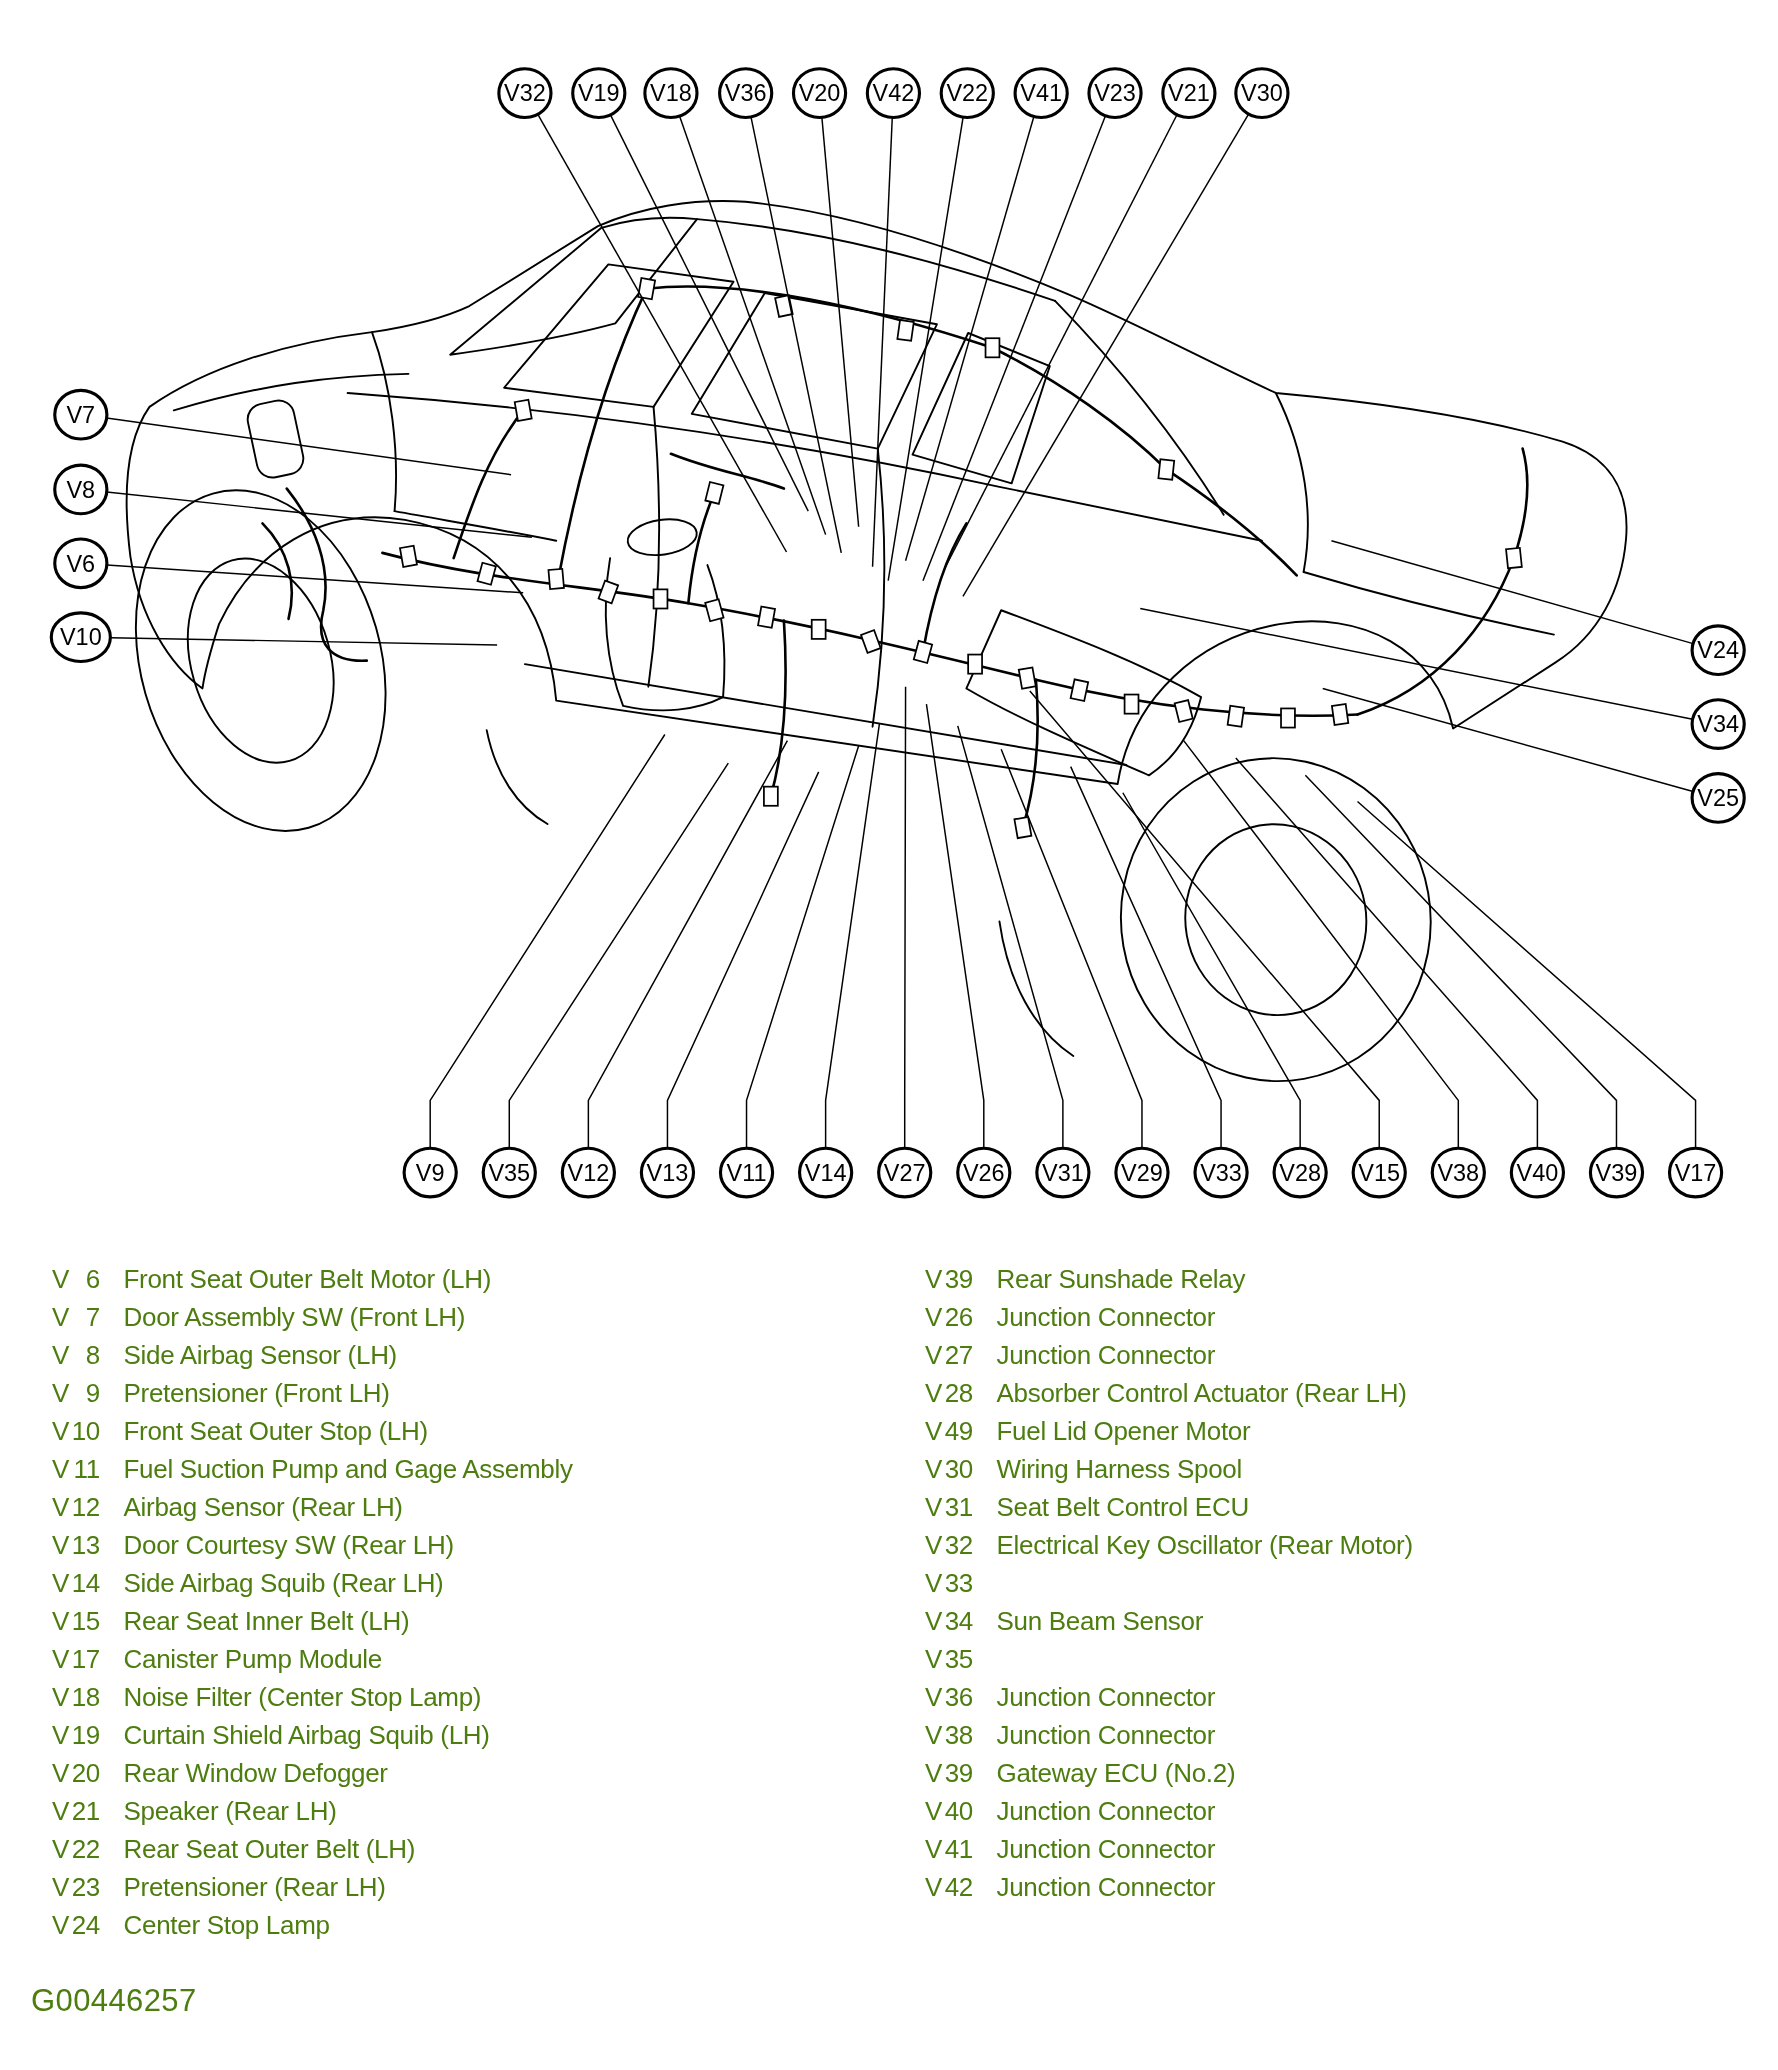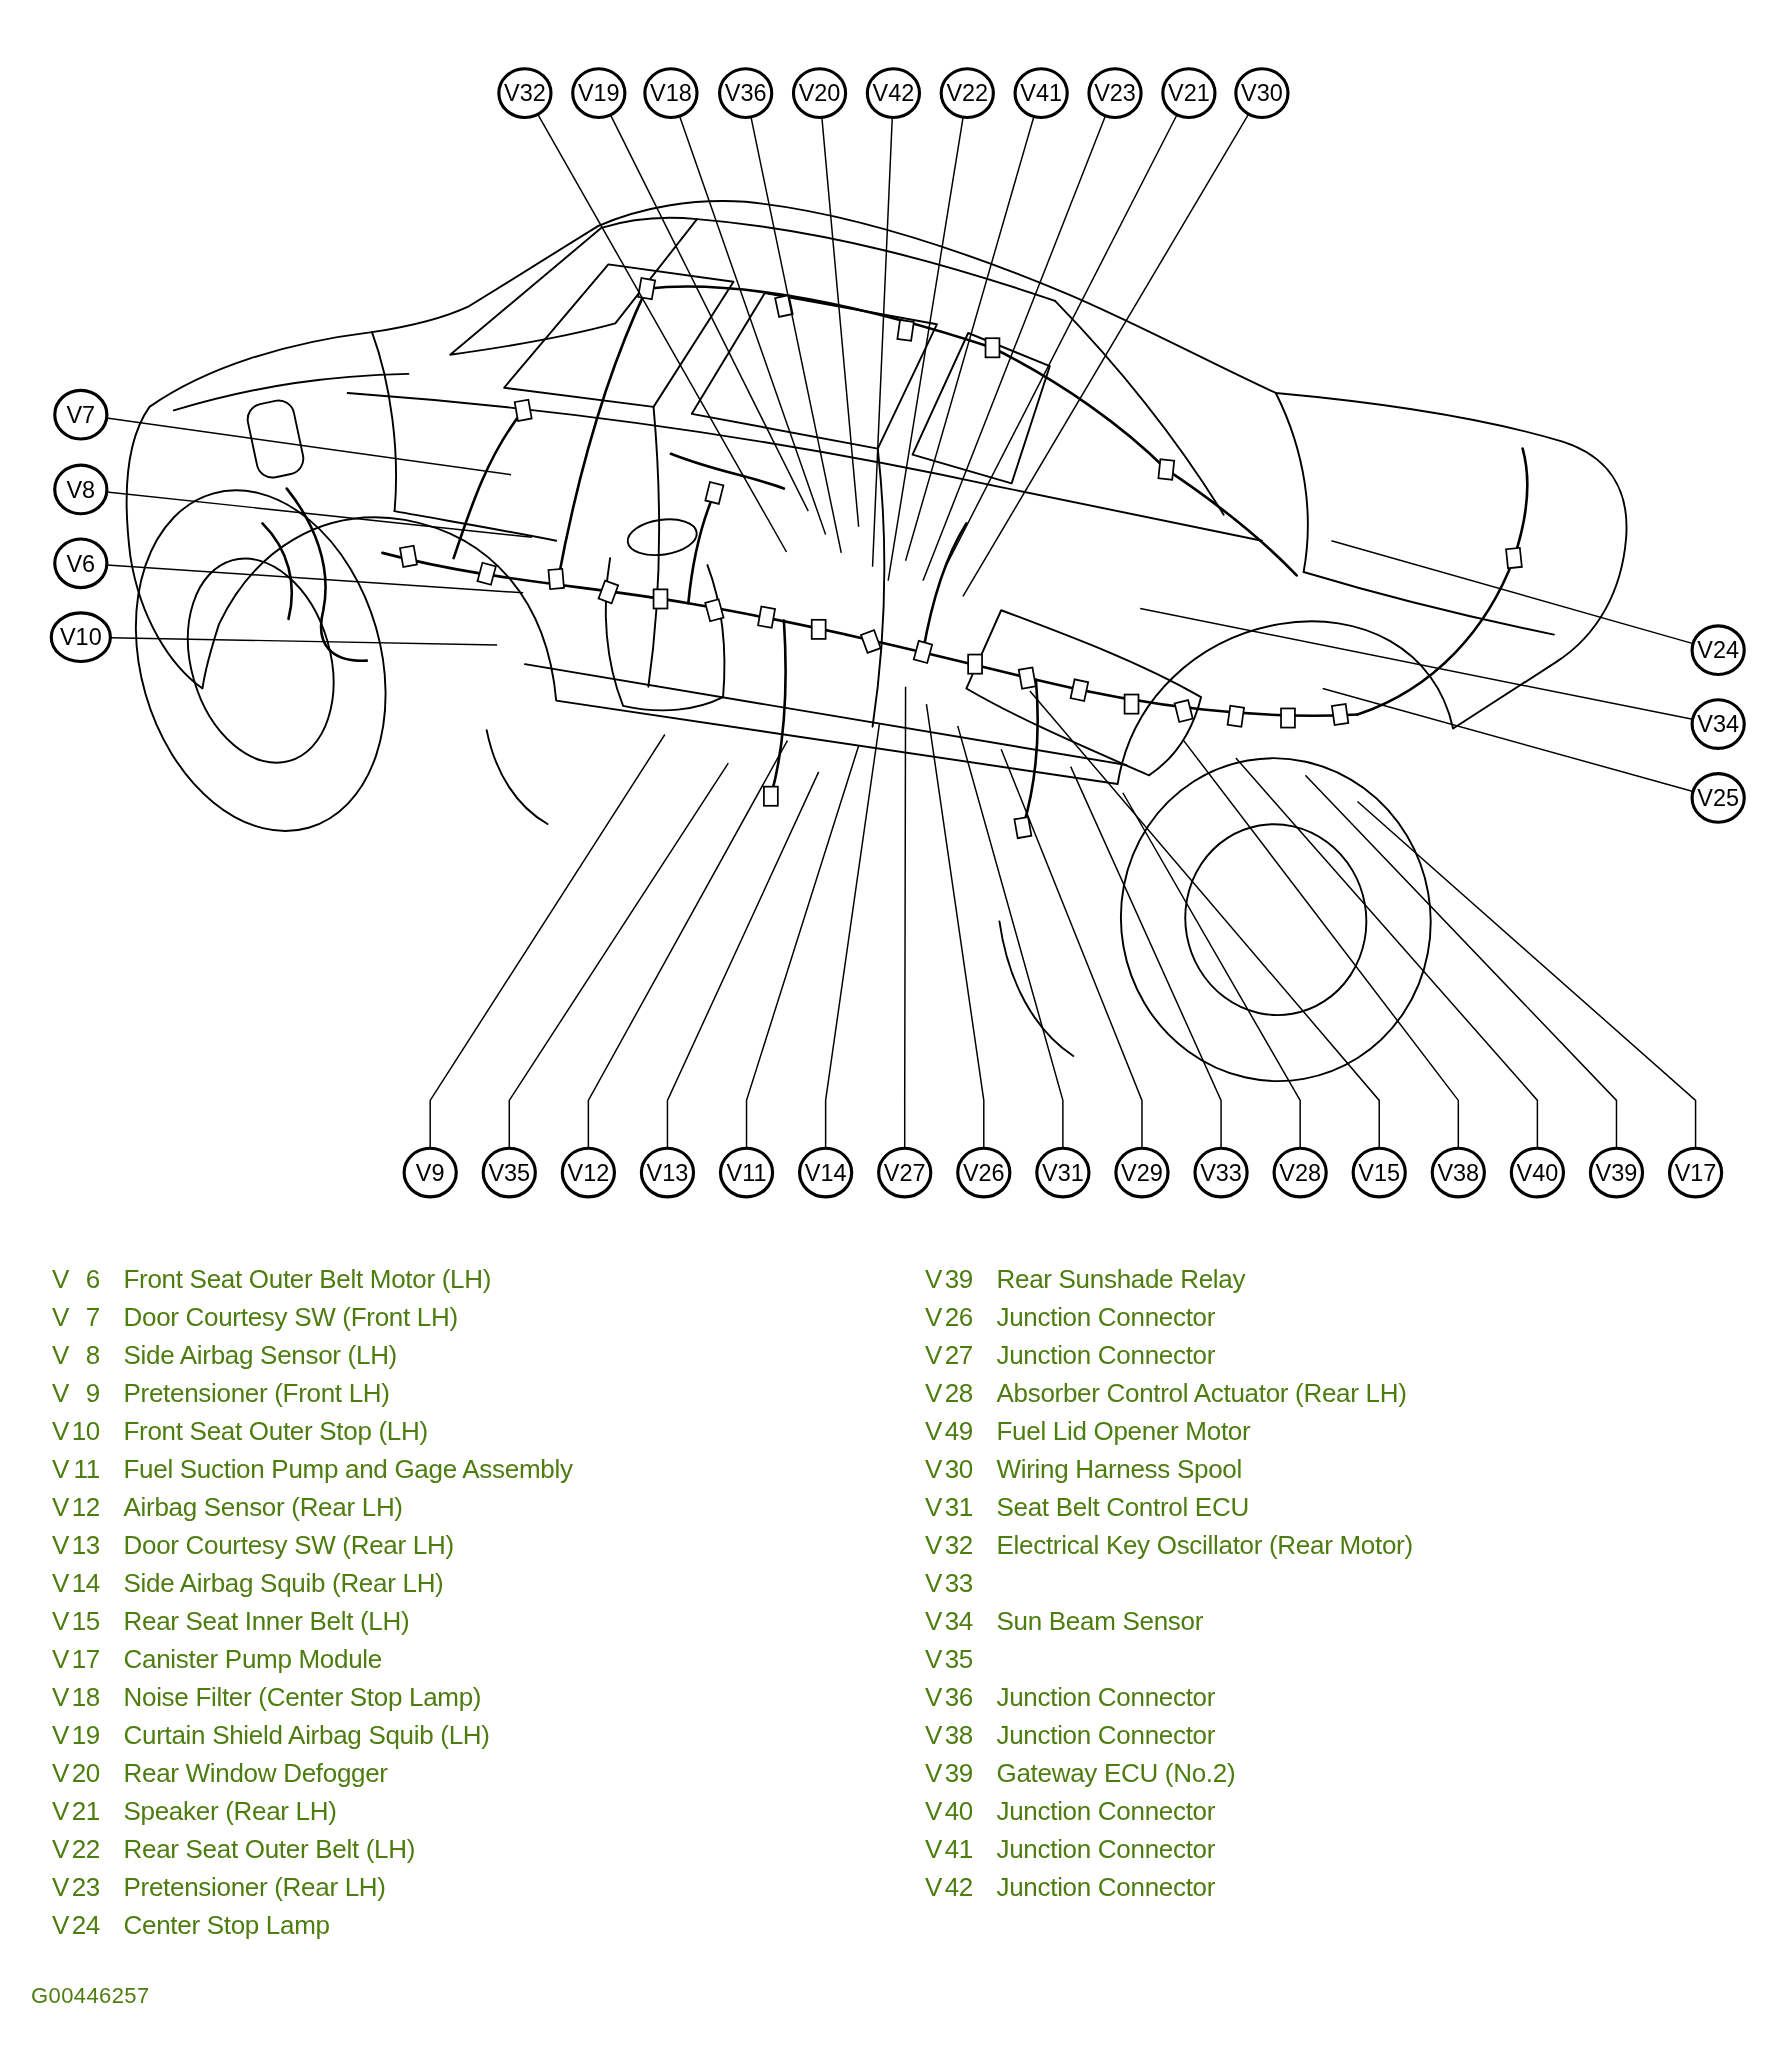--- a/index.html
+++ b/index.html
@@ -36,21 +36,21 @@
     letter-spacing:-0.3px;
     white-space:nowrap;
   }
   .lg-prefix{display:inline-block;width:18px;}
   .lg-num{display:inline-block;width:30px;text-align:right;}
   .lg-name{margin-left:23.5px;}
   .figure-code{
     position:absolute;
     left:31px;
     top:1983px;
-    font-size:22px;
+    font-size:31px;
     letter-spacing:0.4px;
   }
 </style>
 </head>
 <body>
 
 <div class="page">
 
   <svg id="diagram-svg" width="1779" height="1217" viewBox="0 0 2047 1400">
 
@@ -322,21 +322,21 @@
 
   <div class="legend-col" style="left:52px; top:1260px;">
       <div class="legend-row">
         <span class="lg-prefix">V</span>
         <span class="lg-num">6</span>
         <span class="lg-name">Front Seat Outer Belt Motor (LH)</span>
       </div>
       <div class="legend-row">
         <span class="lg-prefix">V</span>
         <span class="lg-num">7</span>
-        <span class="lg-name">Door Courtesy SW (Front LH)</span>
+        <span class="lg-name">Door Assembly SW (Front LH)</span>
       </div>
       <div class="legend-row">
         <span class="lg-prefix">V</span>
         <span class="lg-num">8</span>
         <span class="lg-name">Side Airbag Sensor (LH)</span>
       </div>
       <div class="legend-row">
         <span class="lg-prefix">V</span>
         <span class="lg-num">9</span>
         <span class="lg-name">Pretensioner (Front LH)</span>

